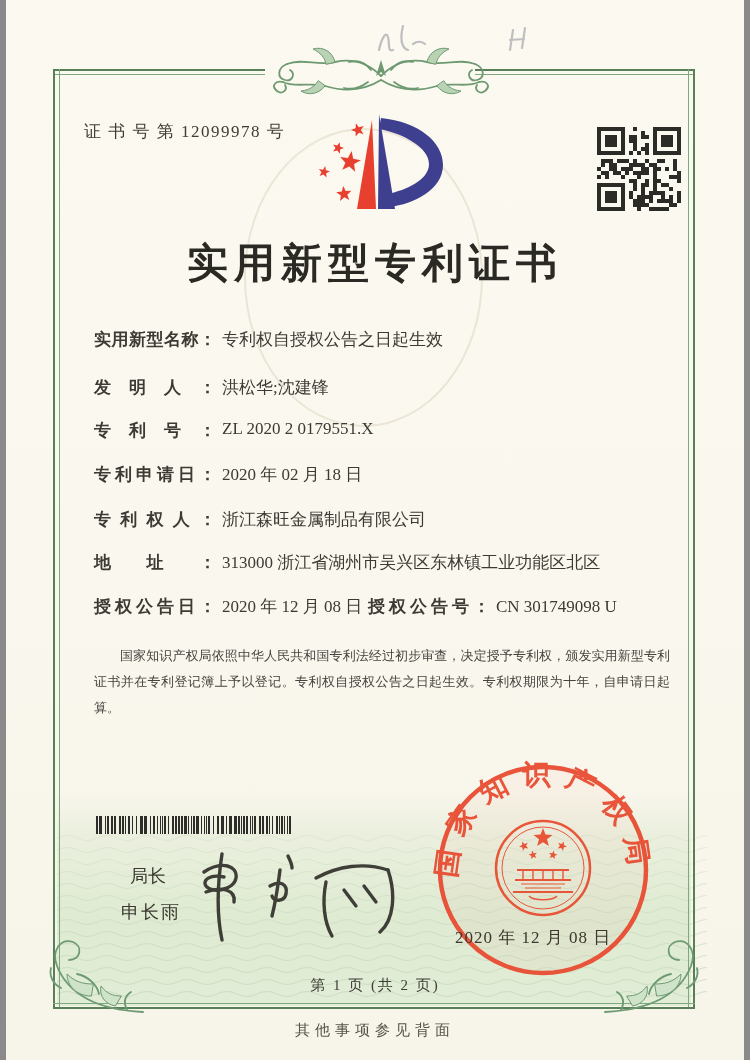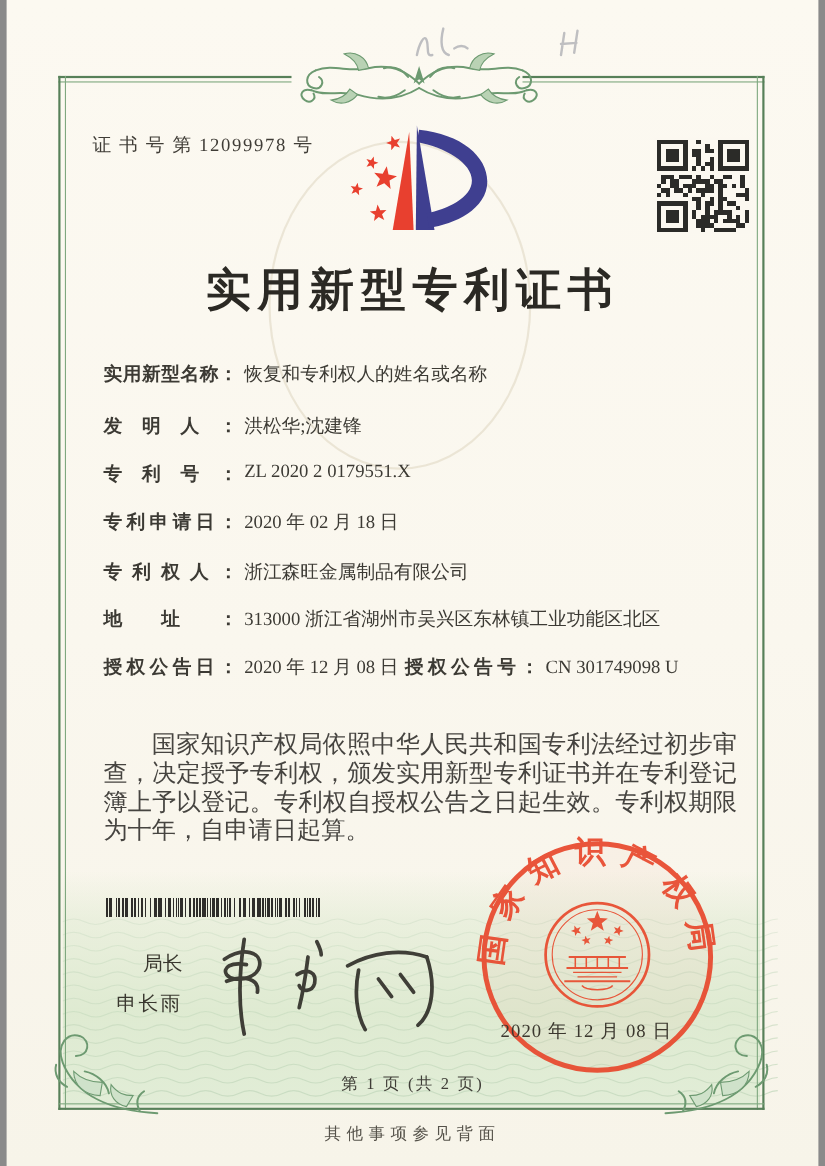--- a/index.html
+++ b/index.html
@@ -20,24 +20,24 @@
   .wm{left:238px;top:128px;width:235px;height:295px;border:2px solid rgba(206,196,166,.35);border-radius:50%;}
   
   .certno{left:78px;top:120px;font-size:17px;letter-spacing:1.5px;color:#3f3c36;}
   .title{left:0;right:0;top:236px;text-align:center;font-size:41px;letter-spacing:6px;font-weight:600;color:#2b2924;}
   .fields{left:88px;top:328px;right:70px;height:300px;}
   .frow{position:absolute;left:0;font-size:17px;white-space:nowrap;color:#3c3a34;}
   .flabel{display:inline-block;width:122px;text-align:justify;text-align-last:justify;white-space:normal;vertical-align:top;font-weight:bold;}
   .fval{margin-left:6px;}
   .fval-fixed{display:inline-block;width:138px;margin-left:6px;}
   .flabel2{margin-left:8px;}
-  .paras{left:88px;top:664px;width:576px;font-size:22px;line-height:26px;color:#464440;text-align:justify;}
+  .paras{left:88px;top:643px;width:576px;font-size:13px;line-height:26px;color:#464440;text-align:justify;}
   .paras p{margin:0;text-indent:2em;}
   .sig-title{left:108px;top:864px;font-size:18px;color:#3a382f;margin-left:16px;}
-  .sig-name{left:100px;top:900px;font-size:18px;color:#3a382f;letter-spacing:2px;}
+  .sig-name{left:115px;top:900px;font-size:18px;color:#3a382f;letter-spacing:2px;}
   .seal-date{left:449px;top:926px;font-size:17px;color:#3b372e;letter-spacing:1px;z-index:6;}
   .pageno{left:0;right:0;top:976px;text-align:center;font-size:15px;color:#3f3d37;letter-spacing:2px;}
   .backnote{left:0;right:0;top:1021px;text-align:center;font-size:15px;color:#55524a;letter-spacing:5px;}
   
   .orn-top{left:225px;top:40px;width:300px;height:64px;}
   .corner{width:115px;height:90px;top:926px;}
   .corner-l{left:25px;}
   .corner-r{right:27px;transform:scaleX(-1);}
   .pencil{left:355px;top:14px;width:190px;height:48px;}
   .logo{left:285px;top:110px;width:200px;height:125px;}
@@ -266,21 +266,21 @@
       <rect x="6" y="62" width="20" height="20" fill="#fbf8f0"></rect>
       <rect x="10" y="66" width="12" height="12" fill="#2b2b28"></rect>
     </svg>
 
   <div class="abs certno">证 书 号 第 12099978 号</div>
 
   <div class="abs title">实用新型专利证书</div>
 
   <div class="abs fields">
     <div class="frow" style="top:0">
-      <span class="flabel">实用新型名称：</span><span class="fval">恢复和专利权人的姓名或名称</span>
+      <span class="flabel">实用新型名称：</span><span class="fval">专利权自授权公告之日起生效</span>
     </div>
     <div class="frow" style="top:48px">
       <span class="flabel">发明人：</span><span class="fval">洪松华;沈建锋</span>
     </div>
     <div class="frow" style="top:91px">
       <span class="flabel">专利号：</span><span class="fval">ZL 2020 2 0179551.X</span>
     </div>
     <div class="frow" style="top:135px">
       <span class="flabel">专利申请日：</span><span class="fval">2020 年 02 月 18 日</span>
     </div>

